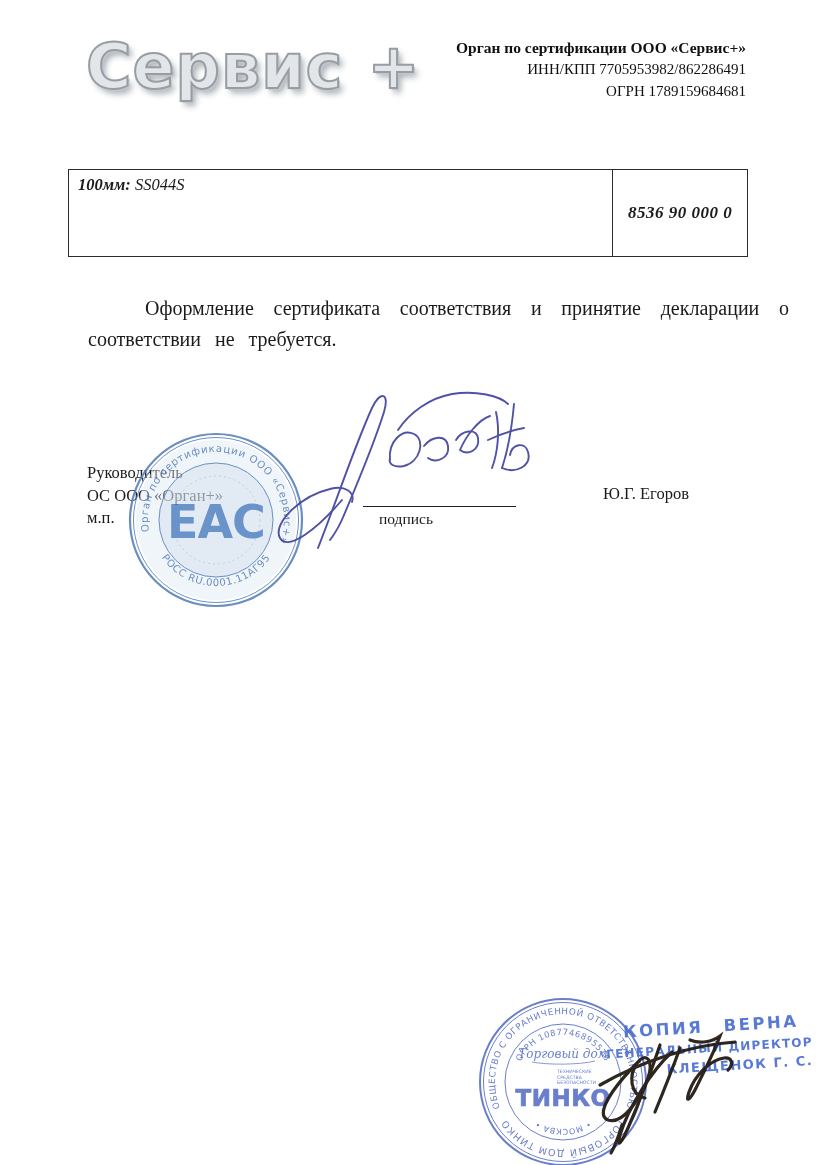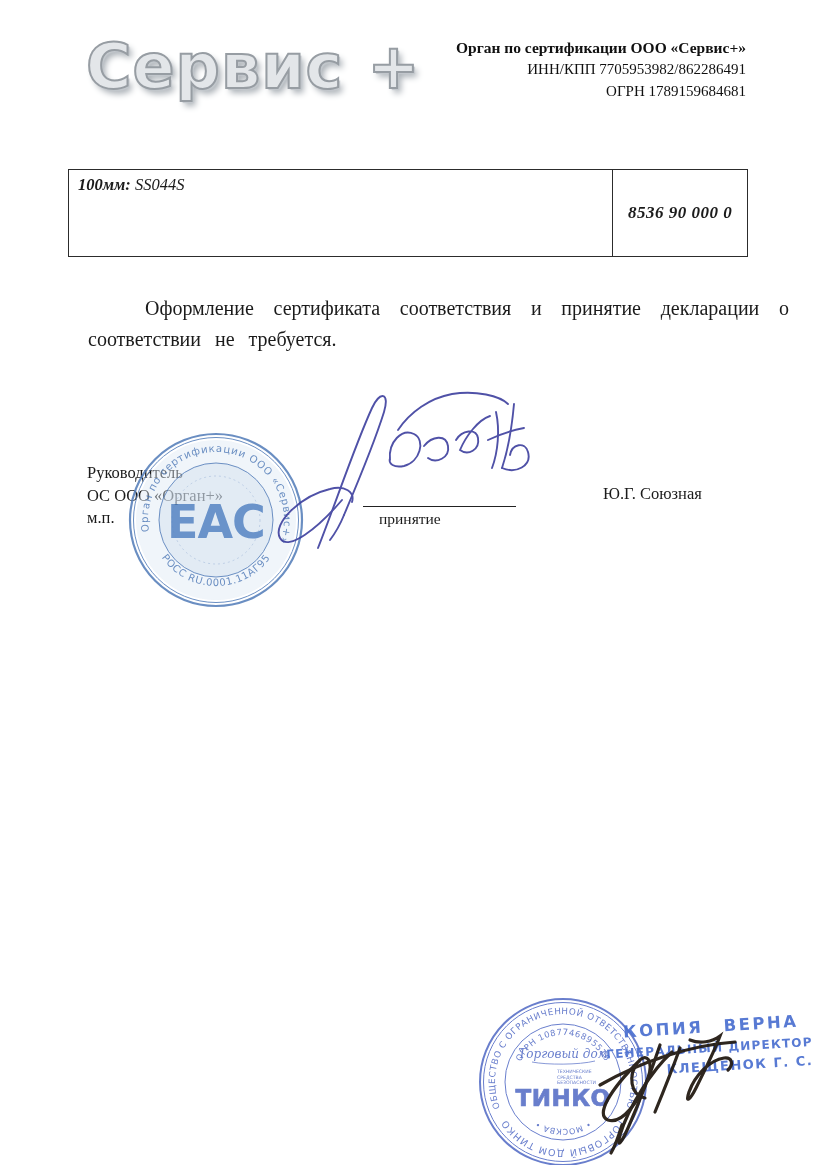--- a/index.html
+++ b/index.html
@@ -171,22 +171,22 @@
       <path d="M496,412 C500,430 498,452 492,468"></path>
       <path d="M514,404 C512,426 508,450 502,468"></path>
       <path d="M488,440 C500,434 514,430 524,428"></path>
       <path d="M502,468 C516,474 532,466 528,452 C525,441 512,444 510,455"></path>
       <path d="M344,515 C340,525 336,532 330,540"></path>
       <path d="M398,430 C410,412 430,398 452,394 C476,390 500,396 508,404"></path>
     </g>
   </svg>
 
   <div class="sig-line"></div>
-  <div class="sig-caption">принятие</div>
-  <div class="signer-name">Ю.Г. Союзная</div>
+  <div class="sig-caption">подпись</div>
+  <div class="signer-name">Ю.Г. Егоров</div>
 
   <svg class="tinko-stamp" width="172" height="172" viewBox="0 0 172 172">
     <g fill="none" stroke="#4f68c4">
       <circle cx="86" cy="86" r="83" stroke-width="2"></circle>
       <circle cx="86" cy="86" r="79.5" stroke-width="1"></circle>
       <circle cx="86" cy="86" r="58" stroke-width="1"></circle>
     </g>
     <defs>
       <path id="tinkoTopArc" d="M27.1,120 A68,68 0 1 1 144.9,120"></path>
       <path id="tinkoBottomArc" d="M151.7,103.6 A68,68 0 0 1 20.3,103.6"></path>

